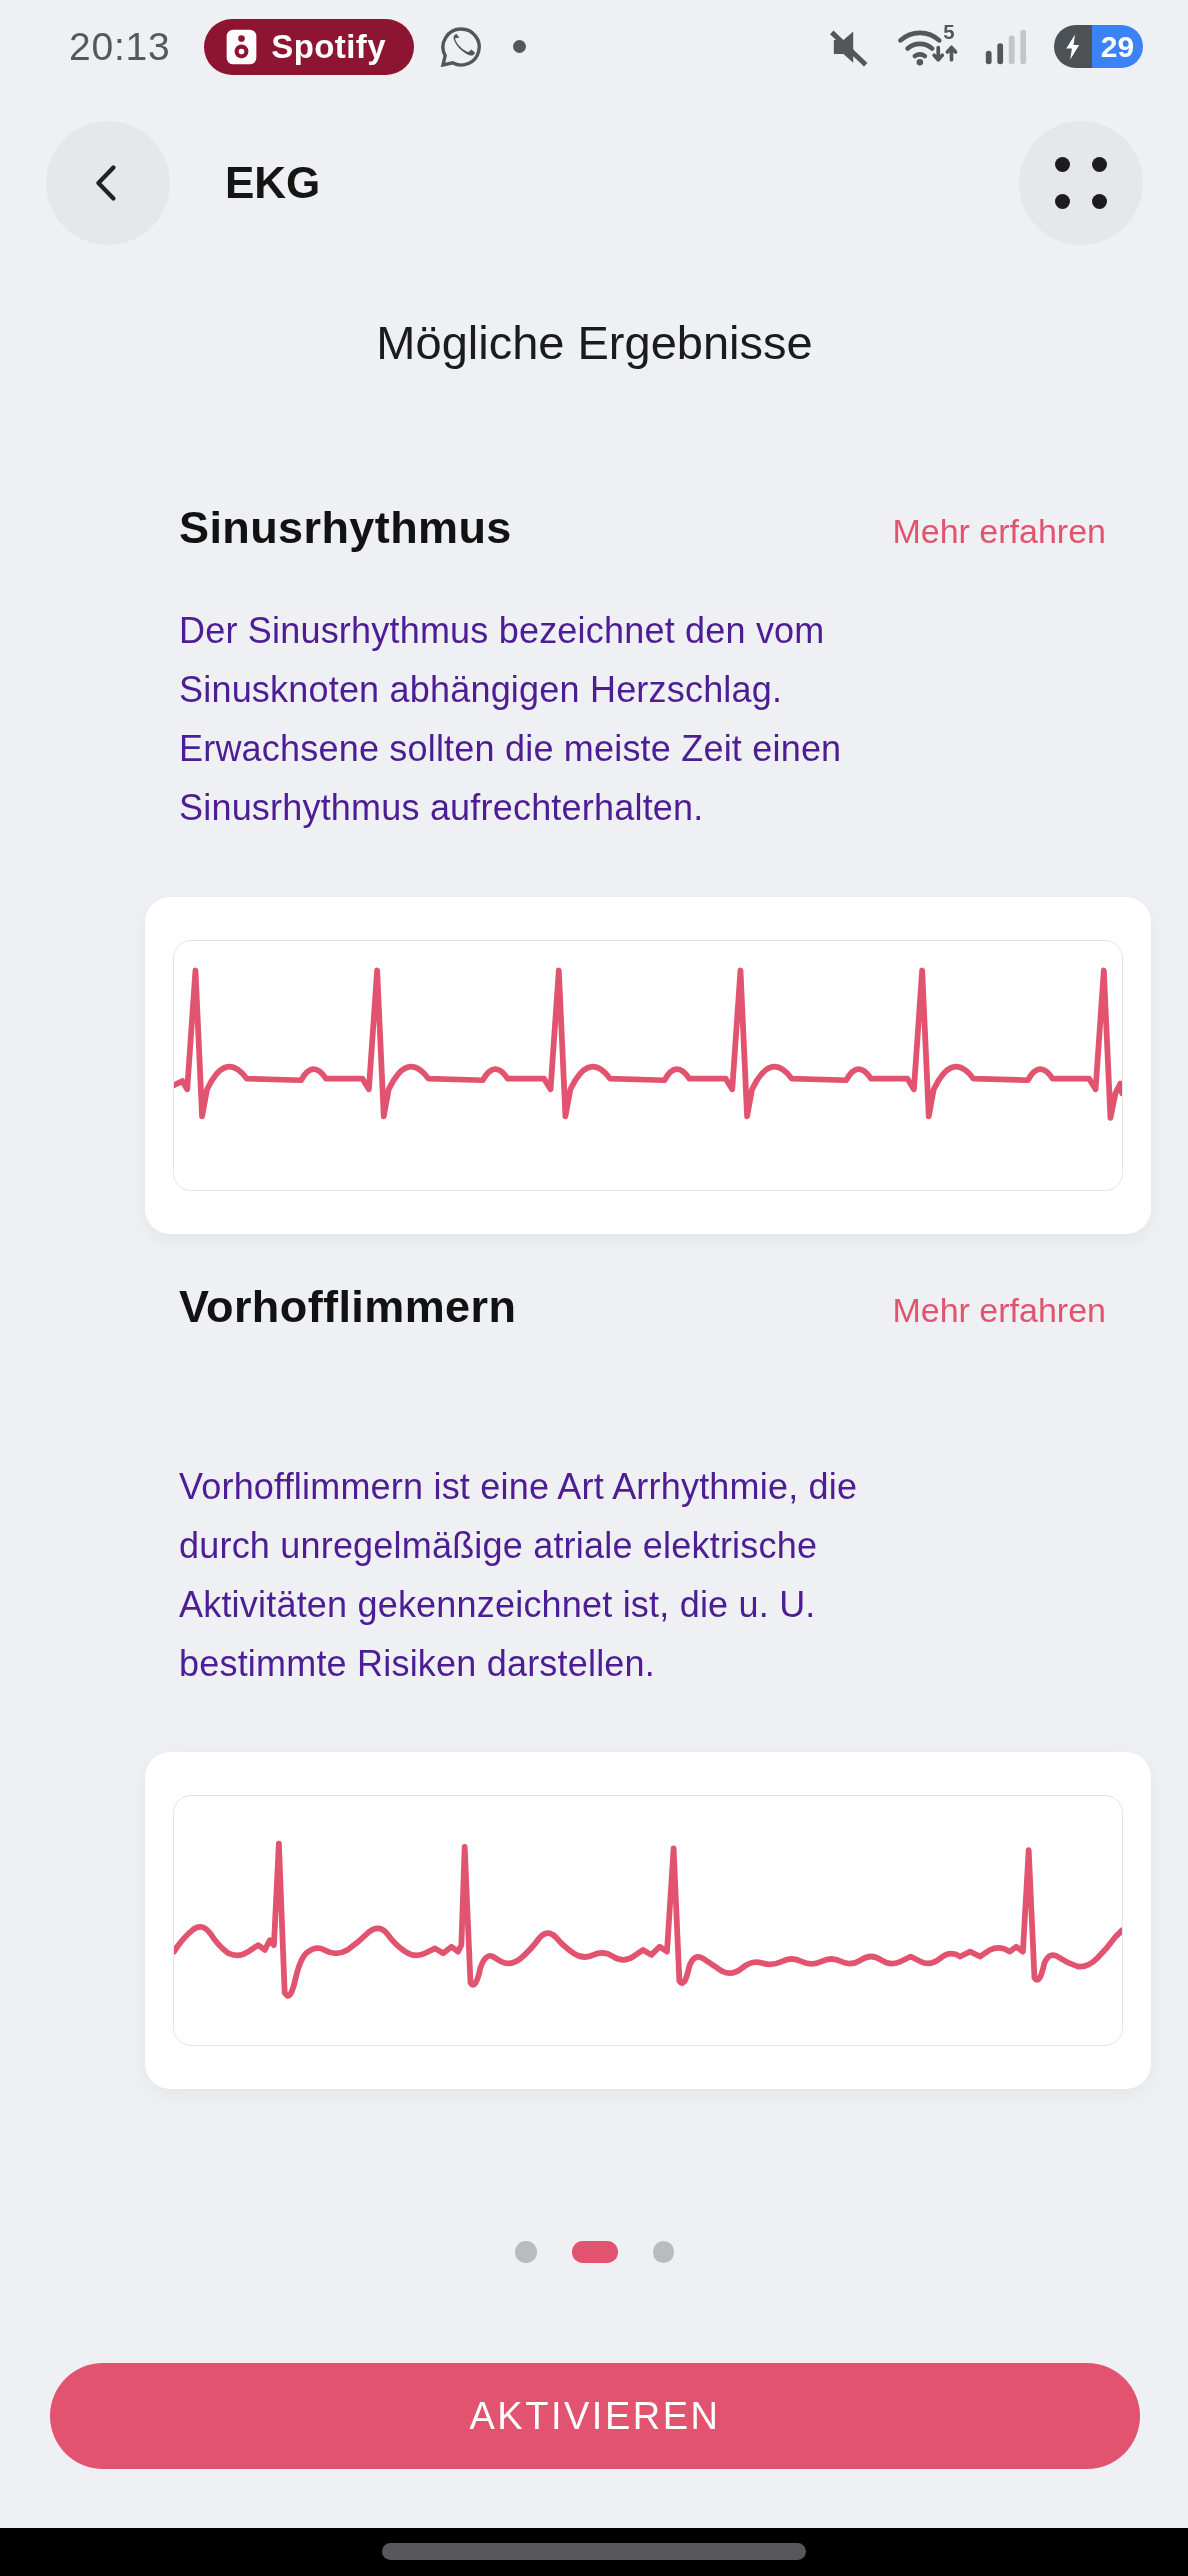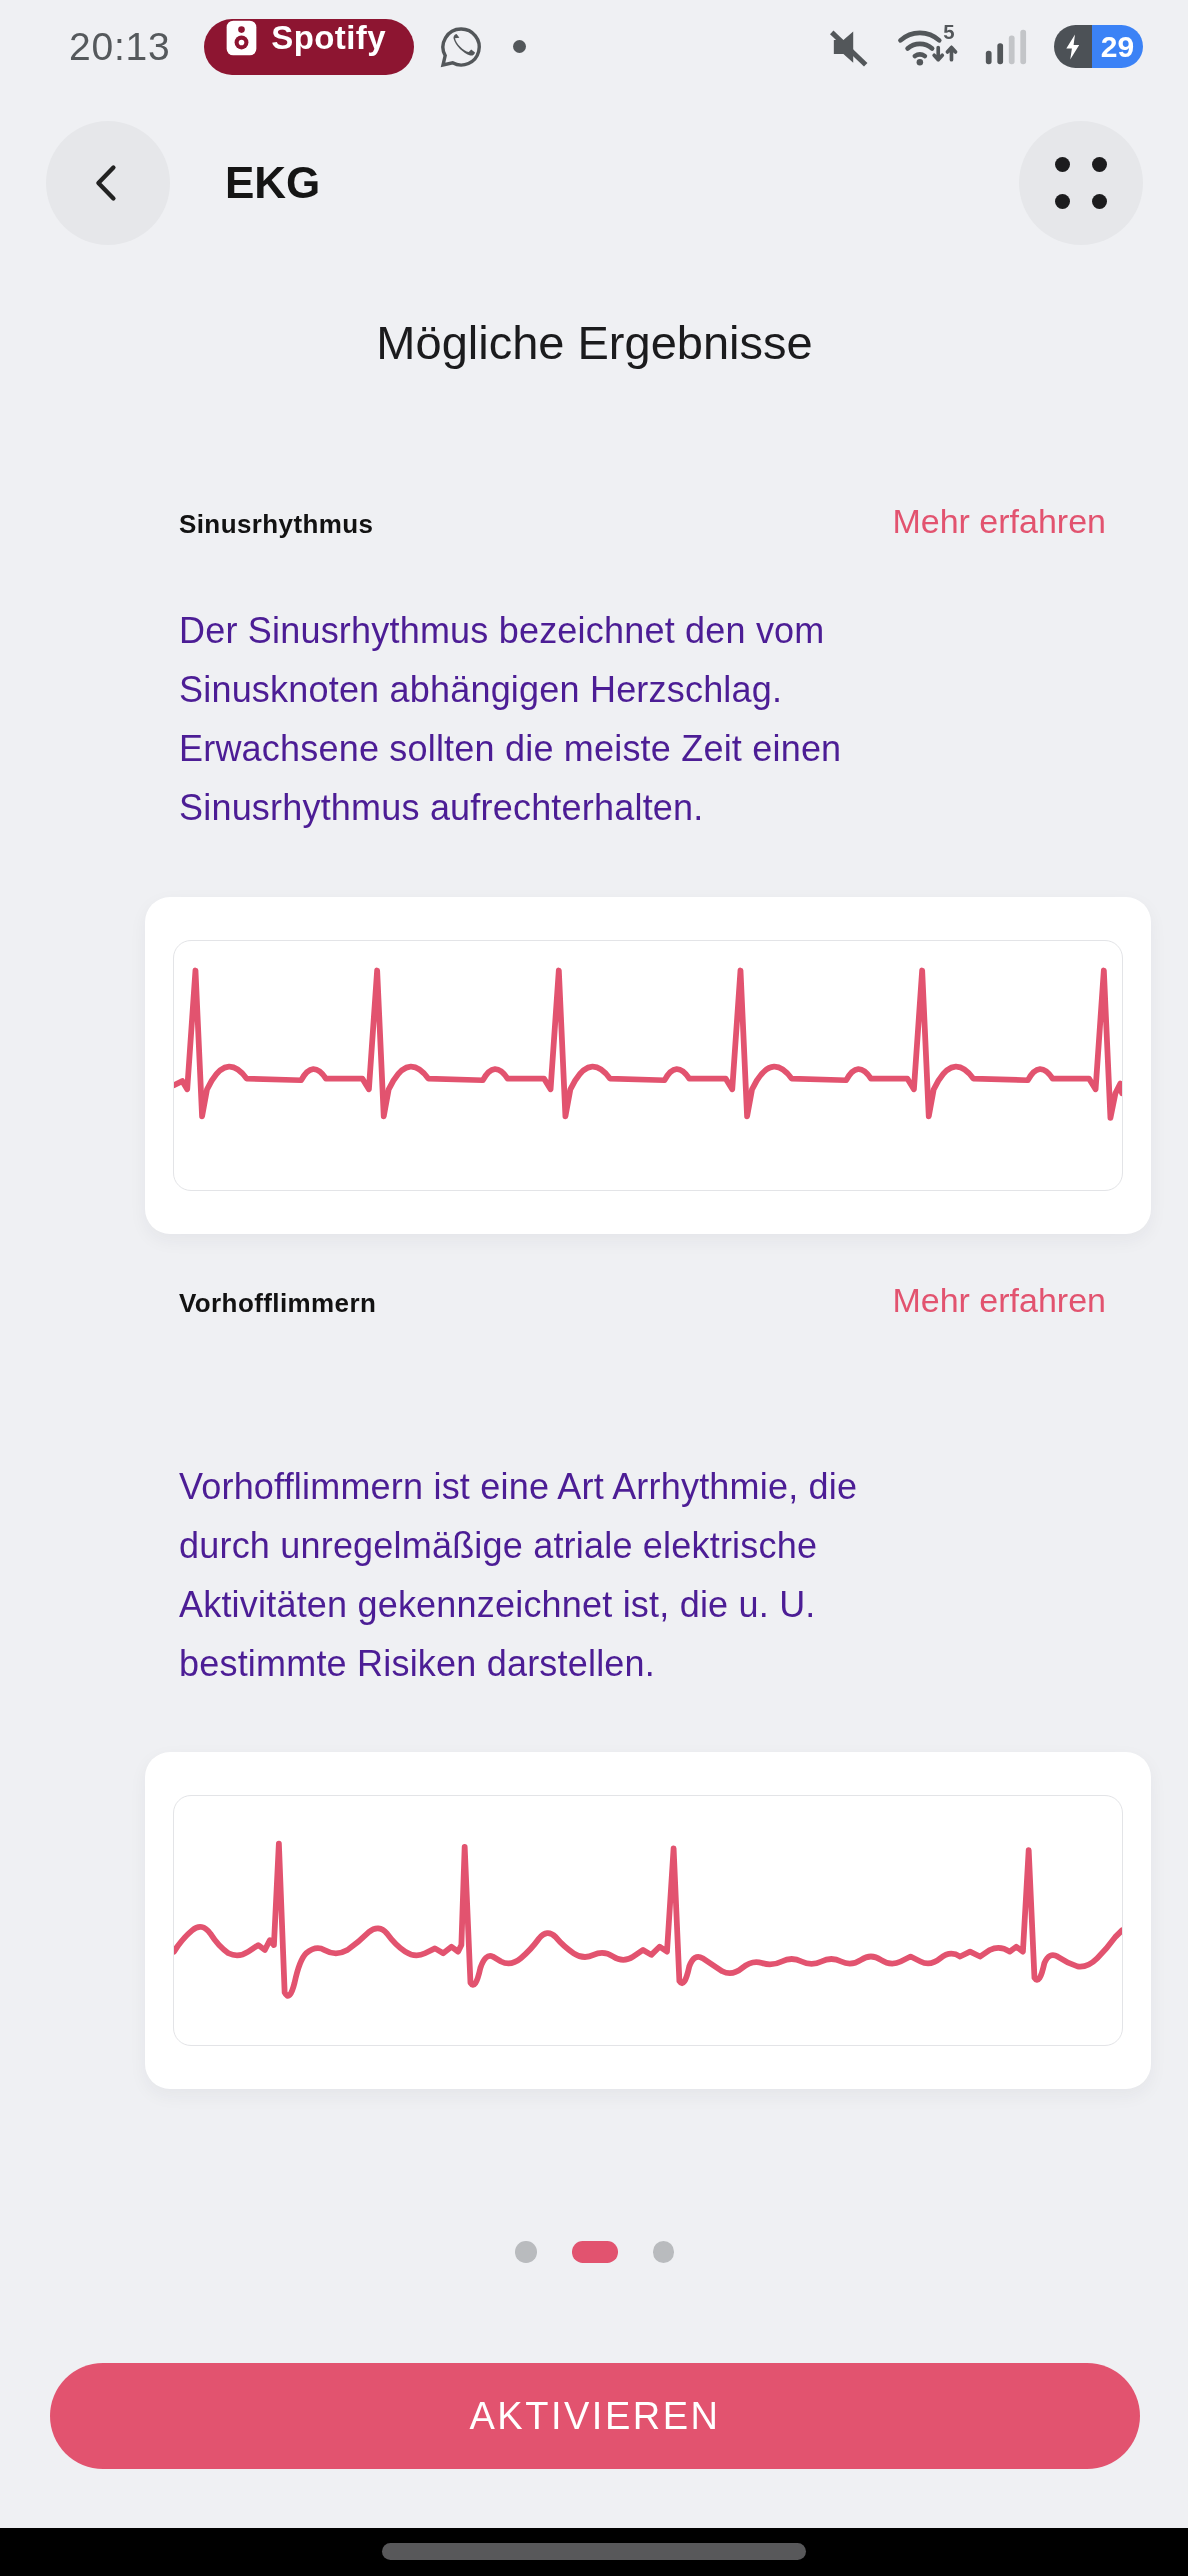--- a/index.html
+++ b/index.html
@@ -8,21 +8,21 @@
     position:relative; width:1189px; height:2576px; margin:0 auto;
     background:#eff0f3; overflow:hidden;
     font-family:"Liberation Sans", sans-serif;
     padding-left:20px;
   }
   
   .status-bar { position:absolute; top:15px; left:69px; right:46px; height:63px;
     display:flex; align-items:center; justify-content:space-between; }
   .sb-left, .sb-right { display:flex; align-items:center; }
   .sb-time { font-size:39px; font-weight:500; color:#55595c; letter-spacing:0.8px; }
-  .spotify-pill { display:flex; gap:13.2px; margin-left:33px;
+  .spotify-pill { display:flex; align-items:center; gap:13.2px; margin-left:33px;
     height:56px; padding:0 28px 0 21.5px; border-radius:28px; background:#8d1531; }
   .spotify-pill .sp-label { color:#fff; font-size:33px; font-weight:700; letter-spacing:0.4px; }
   .wa-icon { margin-left:23px; display:flex; }
   .notif-dot { width:13.2px; height:13.2px; border-radius:50%; background:#53575a; margin-left:28px; }
   .sb-right { gap:21.5px; }
   .battery { display:flex; height:43px; border-radius:21.5px; overflow:hidden; margin-left:5px; }
   .battery .seg-bolt { width:38px; background:#4c5156; display:flex; align-items:center; justify-content:center; }
   .battery .seg-pct { min-width:51px; padding:0 6.6px; background:#3b82f6; display:flex; align-items:center; justify-content:center;
     color:#fff; font-size:30px; font-weight:700; }
   
@@ -33,21 +33,21 @@
   .app-title { font-size:44px; font-weight:700; color:#151515; margin-left:31px; flex:1; text-align:left; }
   .grid-dots { display:grid; grid-template-columns:15px 15px; grid-template-rows:15px 15px; gap:21.5px; }
   .grid-dots span { width:15px; height:15px; border-radius:50%; background:#1c1c1e; }
   
   .page-title { position:absolute; top:315px; left:0; right:0; text-align:center;
     font-size:47px; font-weight:500; color:#1b1b1d; }
   
   .sec-head { position:absolute; left:179px; right:83px; display:flex;
     justify-content:space-between; align-items:baseline; }
   .sec-head.s1 { top:502px; } .sec-head.s2 { top:1281px; }
-  .sec-head h3 { font-size:26px; font-weight:700; color:#121212; letter-spacing:0.4px; }
+  .sec-head h3 { font-size:45px; font-weight:700; color:#121212; letter-spacing:0.4px; }
   .sec-head a { font-size:34px; font-weight:400; color:#e2536f; text-decoration:none; cursor:pointer; }
   .sec-body { position:absolute; left:179px; font-size:36px; line-height:59px;
     color:#4c1d95; white-space:pre-line; letter-spacing:0.2px; }
   .sec-body.s1 { top:601px; } .sec-body.s2 { top:1457px; }
   
   .ecg-card { position:absolute; left:145px; width:1006px; height:337px; background:#fff;
     border-radius:25px; box-shadow:0 6.6px 18px rgba(40,44,60,.05); }
   .ecg-card.c1 { top:897px; } .ecg-card.c2 { top:1752px; }
   .ecg-inner { position:absolute; left:28px; right:28px; top:43px; bottom:43px;
     border:1.7px solid #e3e4e7; border-radius:18px; overflow:hidden; }

